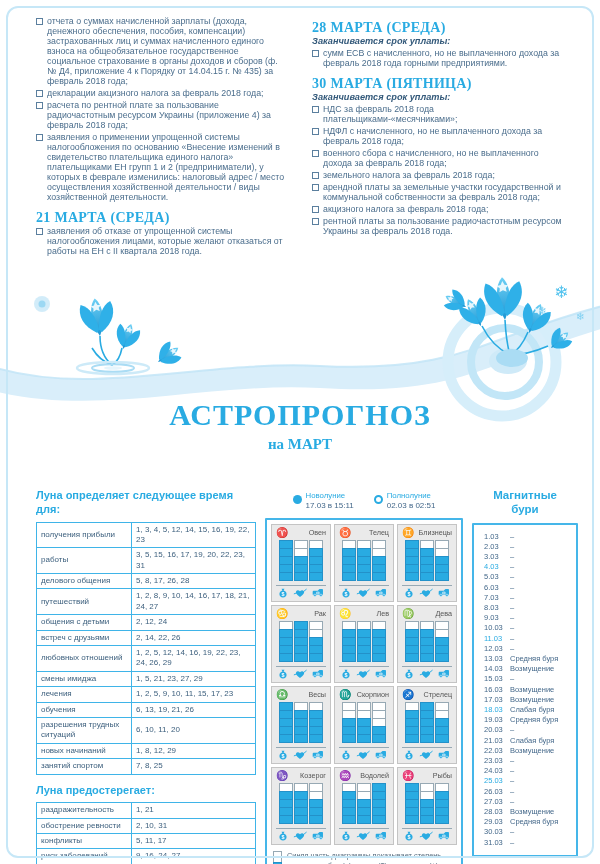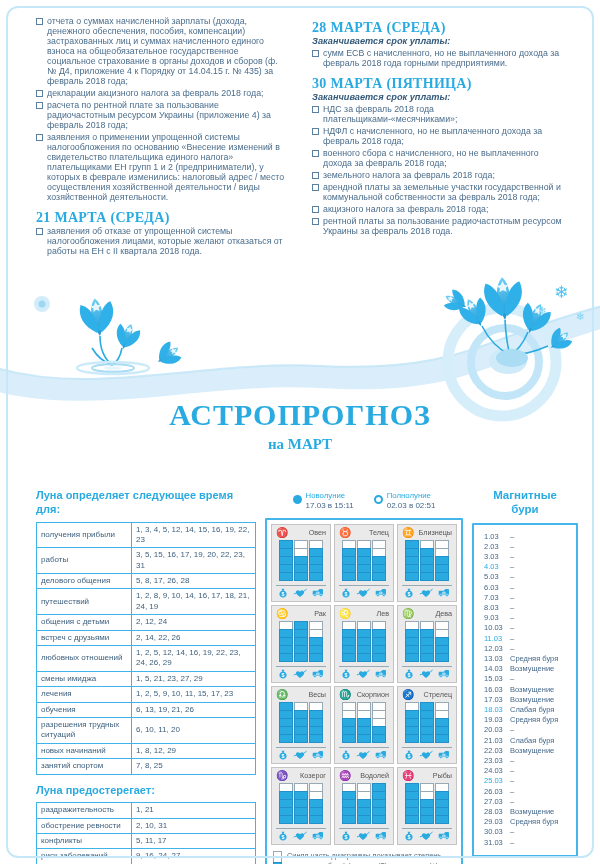--- a/index.html
+++ b/index.html
@@ -203,21 +203,21 @@
           <tr>
             <td class="lbl">работы</td>
             <td class="days">3, 5, 15, 16, 17, 19, 20, 22, 23, 31</td>
           </tr>
           <tr>
             <td class="lbl">делового общения</td>
             <td class="days">5, 8, 17, 26, 28</td>
           </tr>
           <tr>
             <td class="lbl">путешествий</td>
-            <td class="days">1, 2, 8, 9, 10, 14, 16, 17, 18, 21, 24, 19</td>
+            <td class="days">1, 2, 8, 9, 10, 14, 16, 17, 18, 21, 24, 27</td>
           </tr>
           <tr>
             <td class="lbl">общения с детьми</td>
             <td class="days">2, 12, 24</td>
           </tr>
           <tr>
             <td class="lbl">встреч с друзьями</td>
             <td class="days">2, 14, 22, 26</td>
           </tr>
           <tr>

